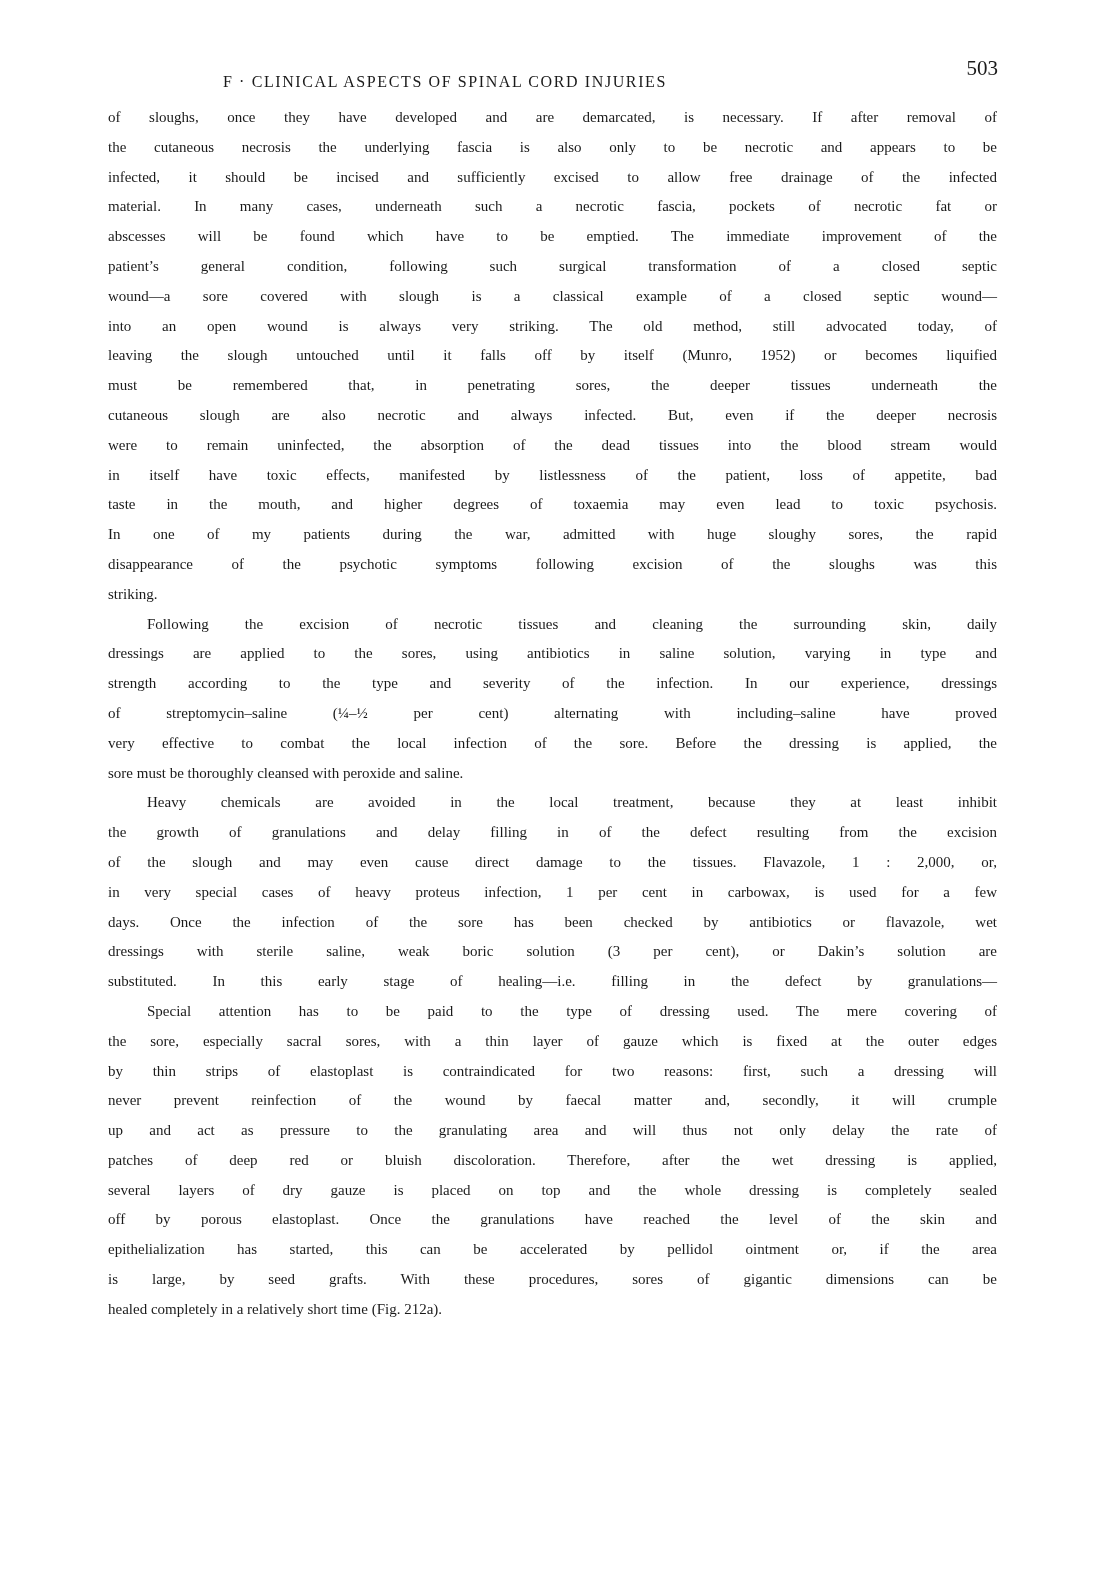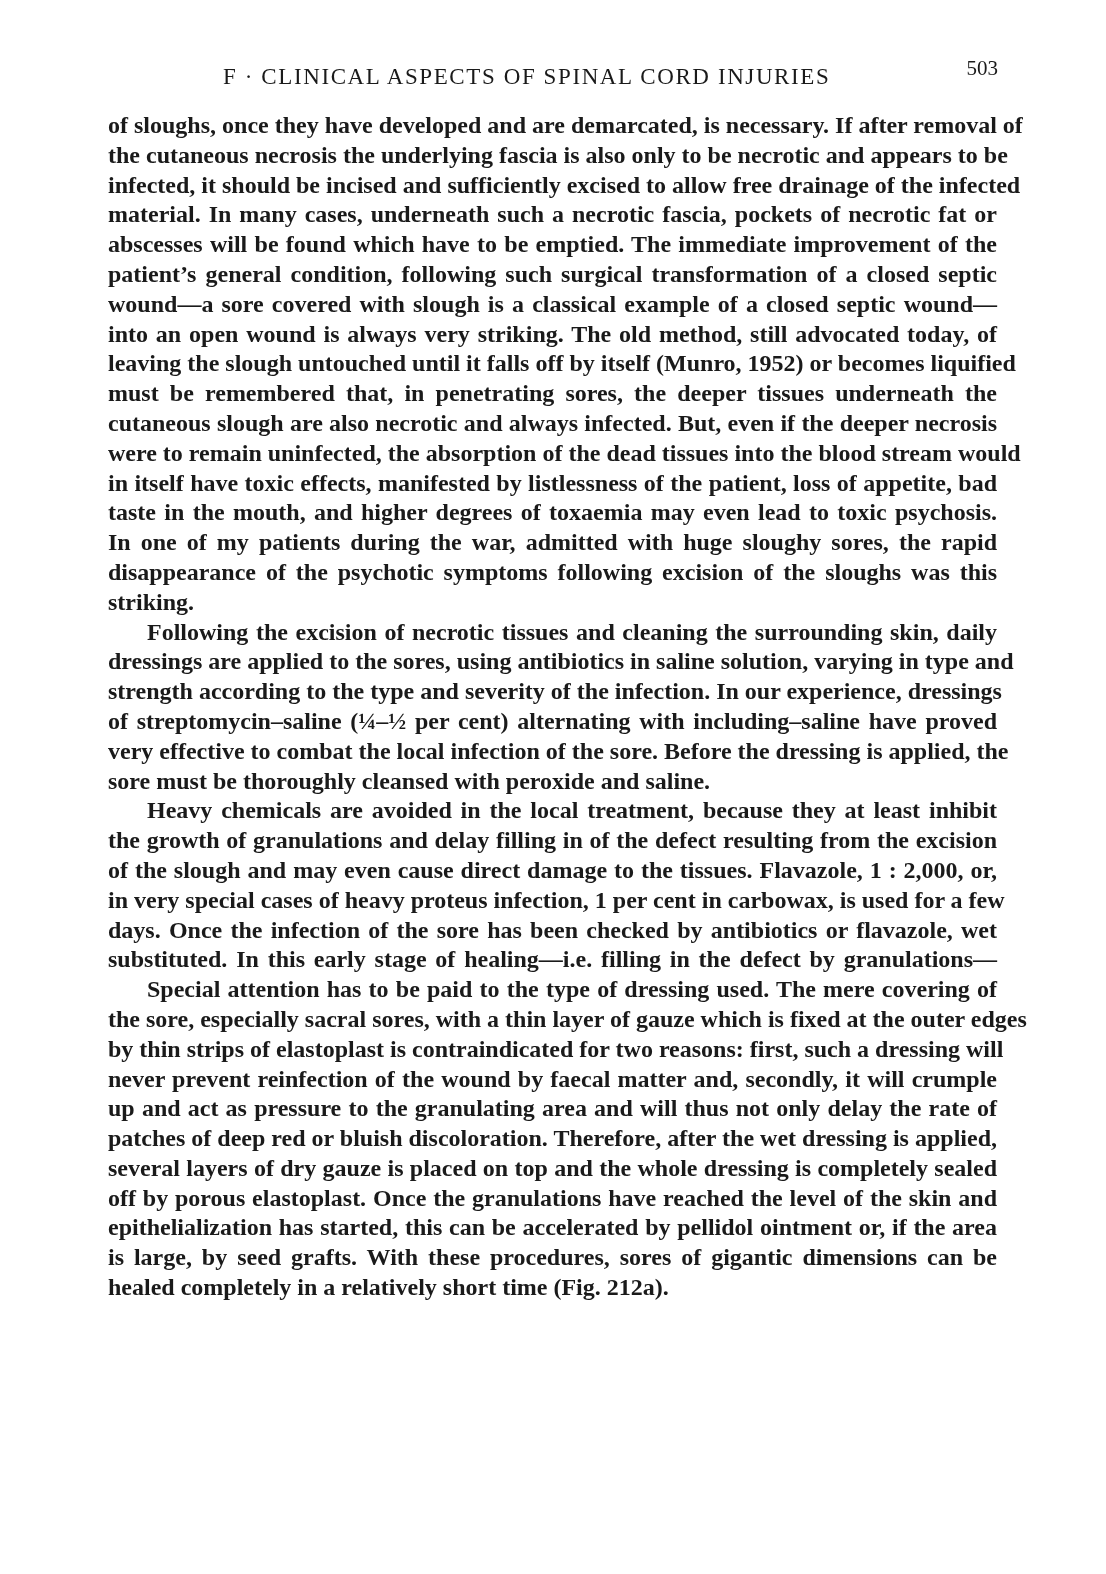--- a/index.html
+++ b/index.html
@@ -4,29 +4,29 @@
 <style>
   html, body { margin: 0; padding: 0; background: #ffffff; }
   body {
     width: 1106px; height: 1574px; position: relative; overflow: hidden;
     font-family: "Liberation Serif", "DejaVu Serif", serif; color: #1a1a1a;
   }
   .header {
     position: absolute; top: 56px; left: 108px; width: 890px; height: 30px;
   }
   .running-head {
-    position: absolute; left: 115px; top: 8px;
-    font-size: 23px; letter-spacing: 1.6px; white-space: nowrap;
+    position: absolute; left: 115px; top: 17px;
+    font-size: 16px; letter-spacing: 1.6px; white-space: nowrap;
   }
   .page-number {
     position: absolute; right: 0; top: 0; font-size: 21px;
   }
   .body-text {
-    position: absolute; top: 111px; left: 108px; width: 889px;
-    font-size: 24px; line-height: 29.8px; font-weight: bold;
+    position: absolute; top: 103px; left: 108px; width: 889px;
+    font-size: 15px; line-height: 29.8px;
   }
   .line {
     display: block; height: 29.8px; white-space: nowrap;
     text-align: justify; text-align-last: justify;
   }
   .line.last { text-align-last: left; }
   .line.indent { padding-left: 39px; }
 </style>
 </head>
 <body>
@@ -63,20 +63,21 @@
       <span class="line">of streptomycin–saline (¼–½ per cent) alternating with including–saline have proved</span>
       <span class="line">very effective to combat the local infection of the sore. Before the dressing is applied, the</span>
       <span class="line last">sore must be thoroughly cleansed with peroxide and saline.</span>
     </div>
     <div class="paragraph">
       <span class="line indent">Heavy chemicals are avoided in the local treatment, because they at least inhibit</span>
       <span class="line">the growth of granulations and delay filling in of the defect resulting from the excision</span>
       <span class="line">of the slough and may even cause direct damage to the tissues. Flavazole, 1 : 2,000, or,</span>
       <span class="line">in very special cases of heavy proteus infection, 1 per cent in carbowax, is used for a few</span>
       <span class="line">days. Once the infection of the sore has been checked by antibiotics or flavazole, wet</span>
+      <span class="line">dressings with sterile saline, weak boric solution (3 per cent), or Dakin’s solution are</span>
       <span class="line">substituted. In this early stage of healing—i.e. filling in the defect by granulations—</span>
     </div>
     <div class="paragraph">
       <span class="line indent">Special attention has to be paid to the type of dressing used. The mere covering of</span>
       <span class="line">the sore, especially sacral sores, with a thin layer of gauze which is fixed at the outer edges</span>
       <span class="line">by thin strips of elastoplast is contraindicated for two reasons: first, such a dressing will</span>
       <span class="line">never prevent reinfection of the wound by faecal matter and, secondly, it will crumple</span>
       <span class="line">up and act as pressure to the granulating area and will thus not only delay the rate of</span>
       <span class="line">patches of deep red or bluish discoloration. Therefore, after the wet dressing is applied,</span>
       <span class="line">several layers of dry gauze is placed on top and the whole dressing is completely sealed</span>

